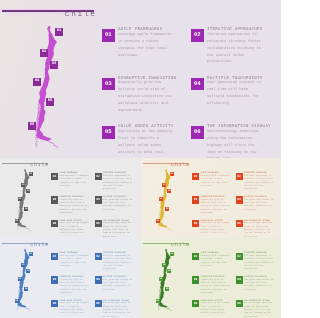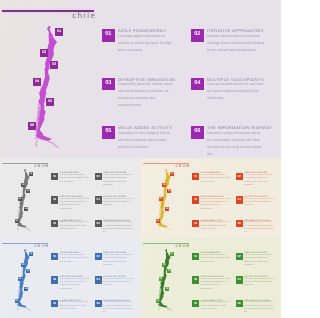--- a/index.html
+++ b/index.html
@@ -1,20 +1,20 @@
 <!DOCTYPE html>
 <html><head>
 <meta charset="utf-8">
 <title>chile</title>
 <style>
   html,body{margin:0;padding:0;background:#ffffff;}
   body{width:281px;height:318px;overflow:hidden;
        font-family:"Liberation Sans",sans-serif;
        -webkit-font-smoothing:antialiased;text-rendering:geometricPrecision;}
-  .sheet{position:relative;width:281px;height:318px;}
+  .sheet{position:relative;width:281px;height:318px;font-family:Liberation Mono, monospace;}
   .panel{position:absolute;overflow:hidden;box-sizing:border-box;}
   .panel.big{left:0;top:0;width:281px;height:158px;}
   .panel.q1{left:0;top:158px;width:141px;height:80px;}
   .panel.q2{left:141px;top:158px;width:140px;height:80px;}
   .panel.q3{left:0;top:238px;width:141px;height:80px;}
   .panel.q4{left:141px;top:238px;width:140px;height:80px;}
   .hdr{position:absolute;left:0;top:0;}
   .hdr .rule{position:absolute;}
   .hdr .ttl{position:absolute;text-align:right;font-weight:400;}
   .mapwrap{position:absolute;}

